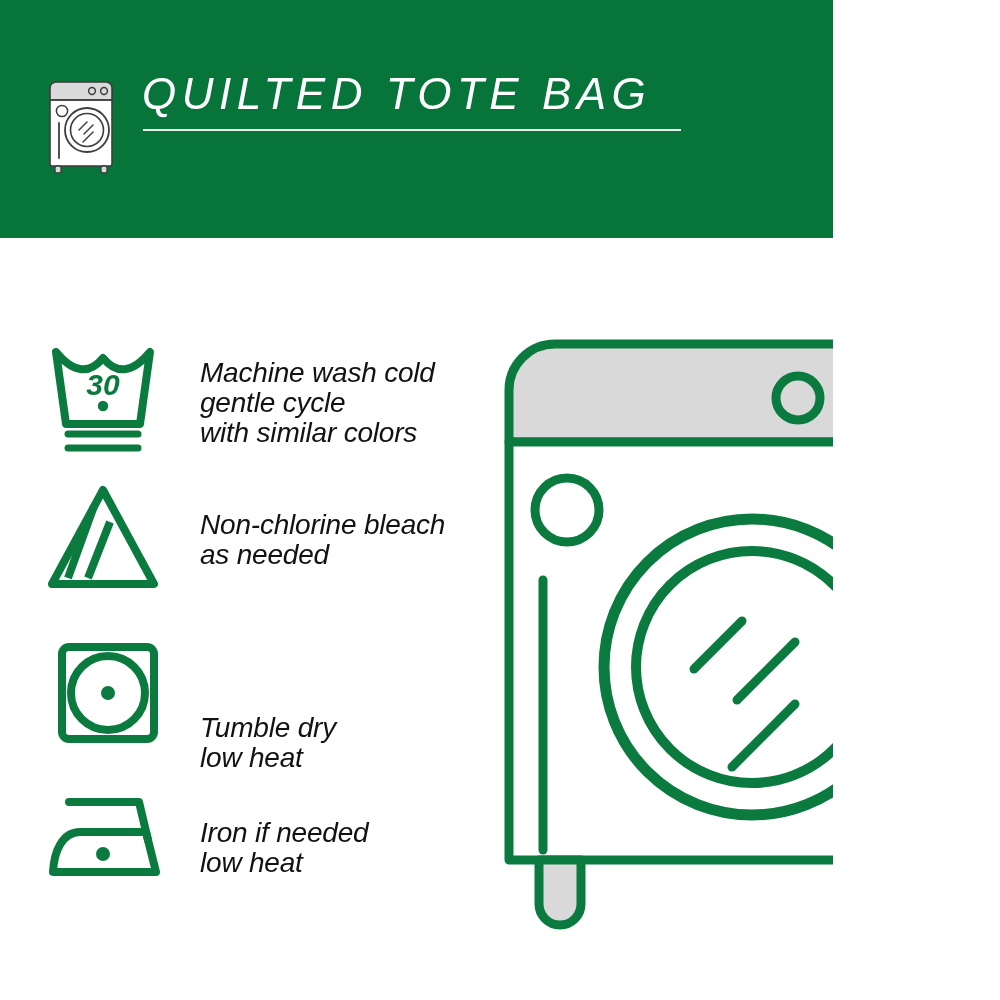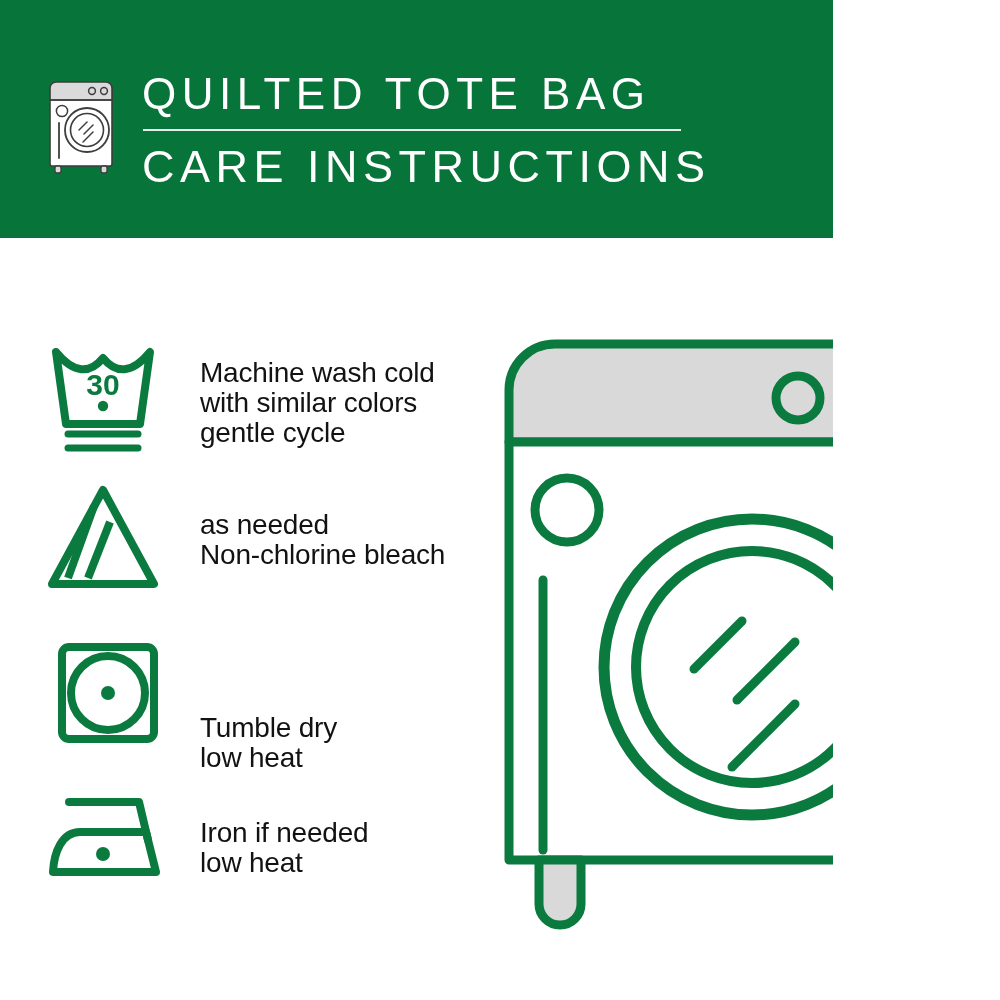--- a/index.html
+++ b/index.html
@@ -9,20 +9,21 @@
   }
   body {
     font-family: "Liberation Sans", sans-serif;
   }
   #page {
     position: relative;
     width: 833px;
     height: 1000px;
     background: #ffffff;
     overflow: hidden;
+    font-style: italic;
   }
 
   
   #header {
     position: absolute;
     left: 0;
     top: 0;
     width: 1000px;
     height: 238px;
     background: #07753a;
@@ -135,56 +136,55 @@
       <line x1="38" y1="64" x2="47" y2="55" stroke="#3d3d3d" stroke-width="1.5" stroke-linecap="round"></line>
       <line x1="37" y1="72" x2="47" y2="62" stroke="#3d3d3d" stroke-width="1.5" stroke-linecap="round"></line>
 
       <rect x="9" y="96" width="6" height="7" rx="2" fill="#dadada" stroke="#3d3d3d" stroke-width="1.3"></rect>
       <rect x="55" y="96" width="6" height="7" rx="2" fill="#dadada" stroke="#3d3d3d" stroke-width="1.3"></rect>
     </svg>
 
     <div id="header-titles">
       <div class="title-line1">QUILTED TOTE BAG</div>
       <div class="title-divider"></div>
-      <div class="title-line2">CARE INSTRUCTIONS</div>
     </div>
   </div>
 
   <div id="care-list">
 
     <div class="care-row" style="top:100px;">
       <svg class="care-symbol" viewBox="0 0 130 120">
 
         <path d="M12 14 C30 36 46 36 59 20 C72 36 88 36 106 14 L96 86 L22 86 Z" fill="none" stroke="#0b7a3e" stroke-width="8" stroke-linejoin="round" stroke-linecap="round"></path>
 
         <line x1="24" y1="96" x2="94" y2="96" stroke="#0b7a3e" stroke-width="7" stroke-linecap="round"></line>
         <line x1="24" y1="110" x2="94" y2="110" stroke="#0b7a3e" stroke-width="7" stroke-linecap="round"></line>
 
         <text x="59" y="57" font-family="Liberation Sans, sans-serif" font-size="30" font-weight="bold" fill="#0b7a3e" text-anchor="middle">30</text>
 
         <circle cx="59" cy="68" r="5.2" fill="#0b7a3e"></circle>
       </svg>
       <div class="care-text" style="top:20px;">
         <div>Machine wash cold</div>
+        <div>gentle cycle</div>
         <div>with similar colors</div>
-        <div>gentle cycle</div>
       </div>
     </div>
 
     <div class="care-row" style="top:240px;">
       <svg class="care-symbol" viewBox="0 0 130 120">
 
         <path d="M59 12 L110 106 L8 106 Z" fill="none" stroke="#0b7a3e" stroke-width="8" stroke-linejoin="round"></path>
 
         <line x1="50" y1="28" x2="24" y2="100" stroke="#0b7a3e" stroke-width="8" stroke-linecap="butt"></line>
         <line x1="66" y1="44" x2="44" y2="100" stroke="#0b7a3e" stroke-width="8" stroke-linecap="butt"></line>
       </svg>
       <div class="care-text" style="top:32px;">
+        <div>Non-chlorine bleach</div>
         <div>as needed</div>
-        <div>Non-chlorine bleach</div>
       </div>
     </div>
 
     <div class="care-row" style="top:395px;">
       <svg class="care-symbol" viewBox="0 0 130 120">
         <rect x="18" y="14" width="92" height="92" rx="7" fill="none" stroke="#0b7a3e" stroke-width="8"></rect>
         <circle cx="64" cy="60" r="37" fill="none" stroke="#0b7a3e" stroke-width="8"></circle>
         <circle cx="64" cy="60" r="7" fill="#0b7a3e"></circle>
       </svg>
       <div class="care-text" style="top:32px;margin-top:48px;">

